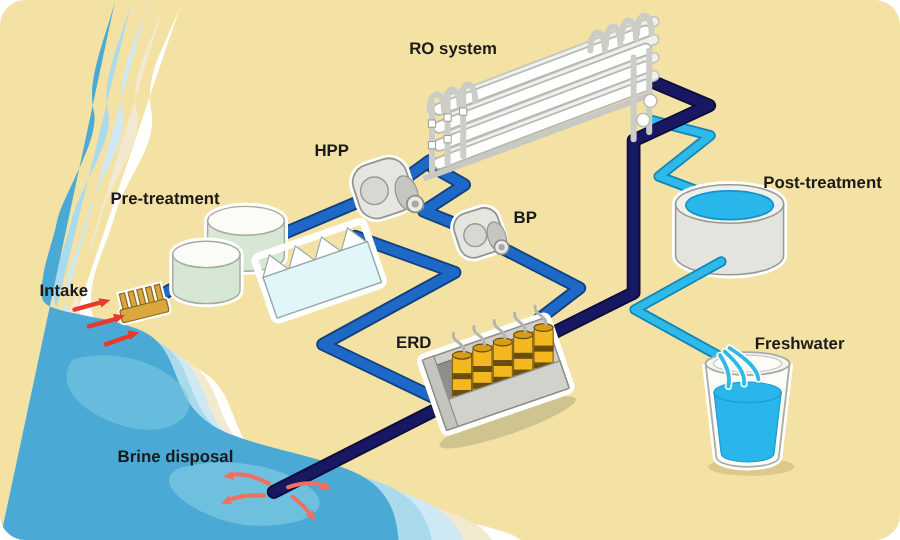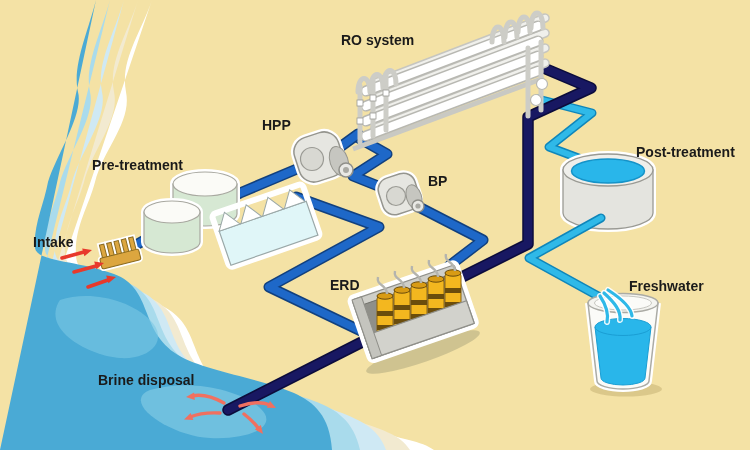--- a/index.html
+++ b/index.html
@@ -1,17 +1,17 @@
 <!DOCTYPE html>
 <html style="--sand: #f4e2a5; --ocean: #4aaad5; --ocean-band-light: #a9dbec; --ocean-band-pale: #cfe9f4; --ocean-band-cream: #f2ead0; --ocean-foam: #ffffff; --feed-pipe: #1e68c8; --brine-pipe: #181862; --freshwater-pipe: #2fb9e8; --water: #29b6ea; --erd-gold: #f3b71f; --intake-arrow: #e8392b; --brine-arrow: #f07060; --label-color: #1a1a1a;"><head>
 <meta charset="utf-8">
 <style>
   html,body{margin:0;padding:0;background:#ffffff;}
   .stage{position:relative;width:750px;height:450px;overflow:hidden;
-         font-family:"Liberation Sans",sans-serif;}
+         font-family:"Liberation Sans",sans-serif;border-radius:21px;}
   svg{display:block;}
   .lbl{font-family:"Liberation Sans",sans-serif;font-size:14px;font-weight:bold;
        fill:var(--label-color,#1a1a1a);}
   .sand{fill:var(--sand,#f4e2a5);}
   .foam{fill:var(--ocean-foam,#ffffff);}
   .band-cream{fill:var(--ocean-band-cream,#f2ead0);}
   .band-pale{fill:var(--ocean-band-pale,#cfe9f4);}
   .band-light{fill:var(--ocean-band-light,#a9dbec);}
   .deep{fill:var(--ocean,#4aaad5);}
   .pf-o{fill:none;stroke:#11407e;stroke-width:11;stroke-linejoin:round;stroke-linecap:round;}

